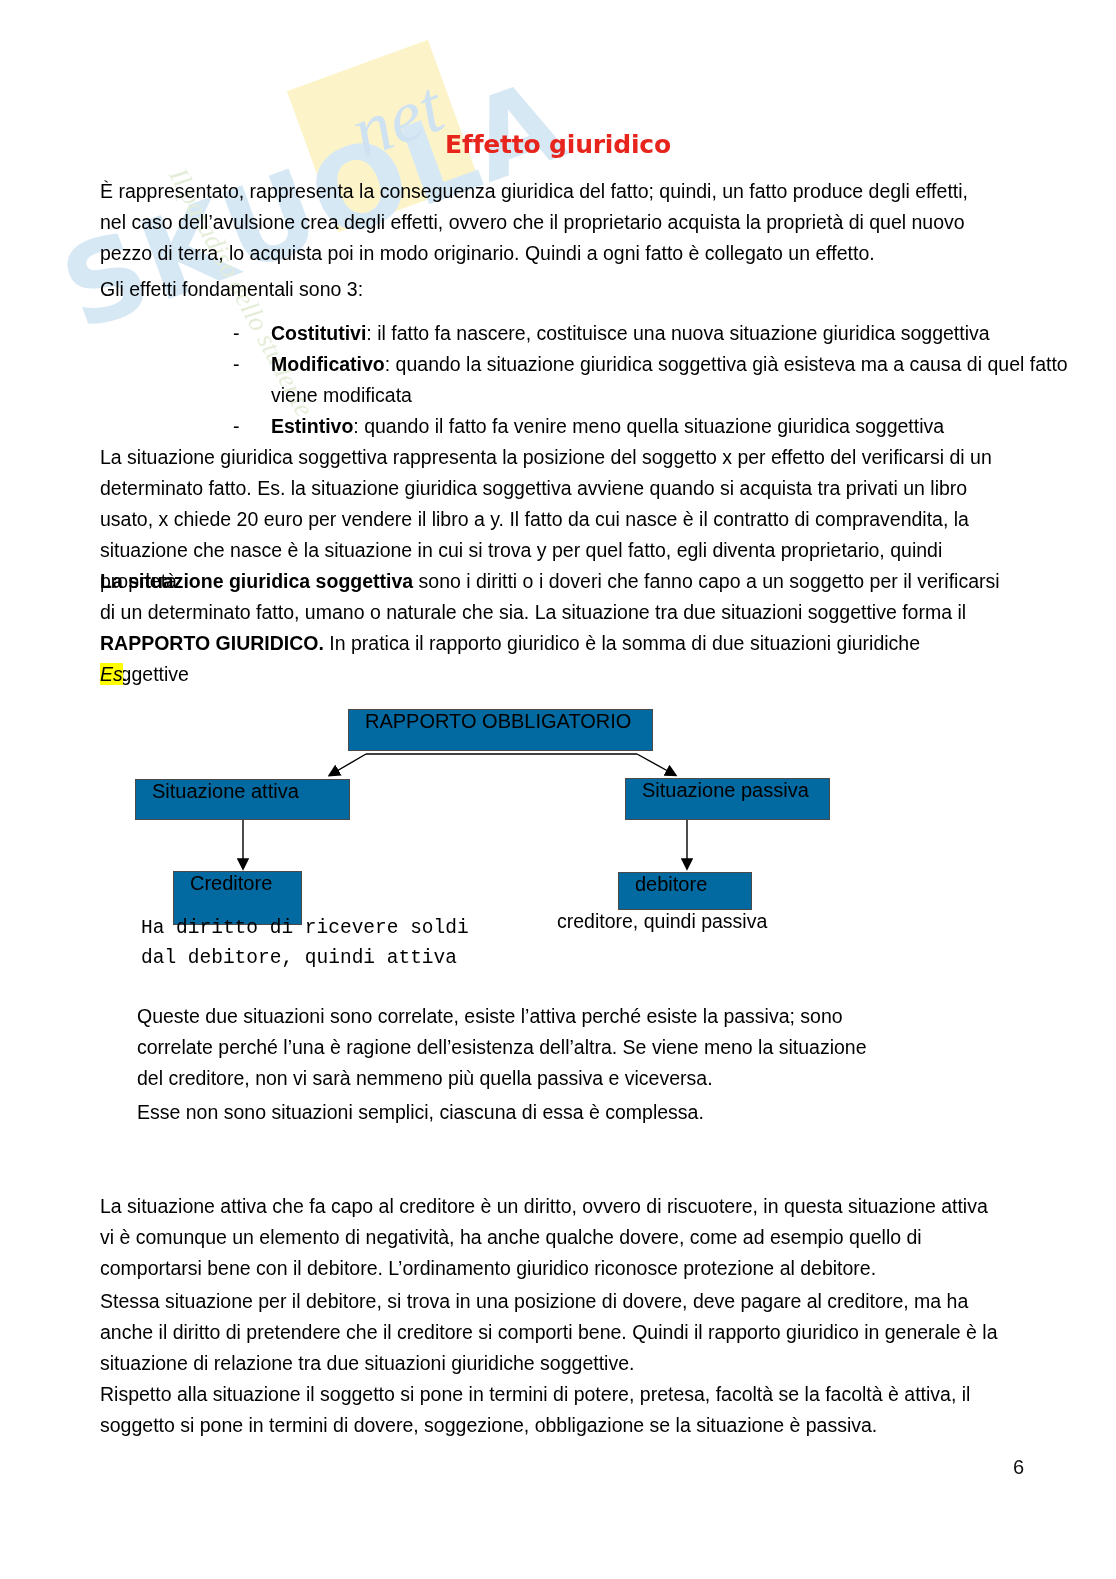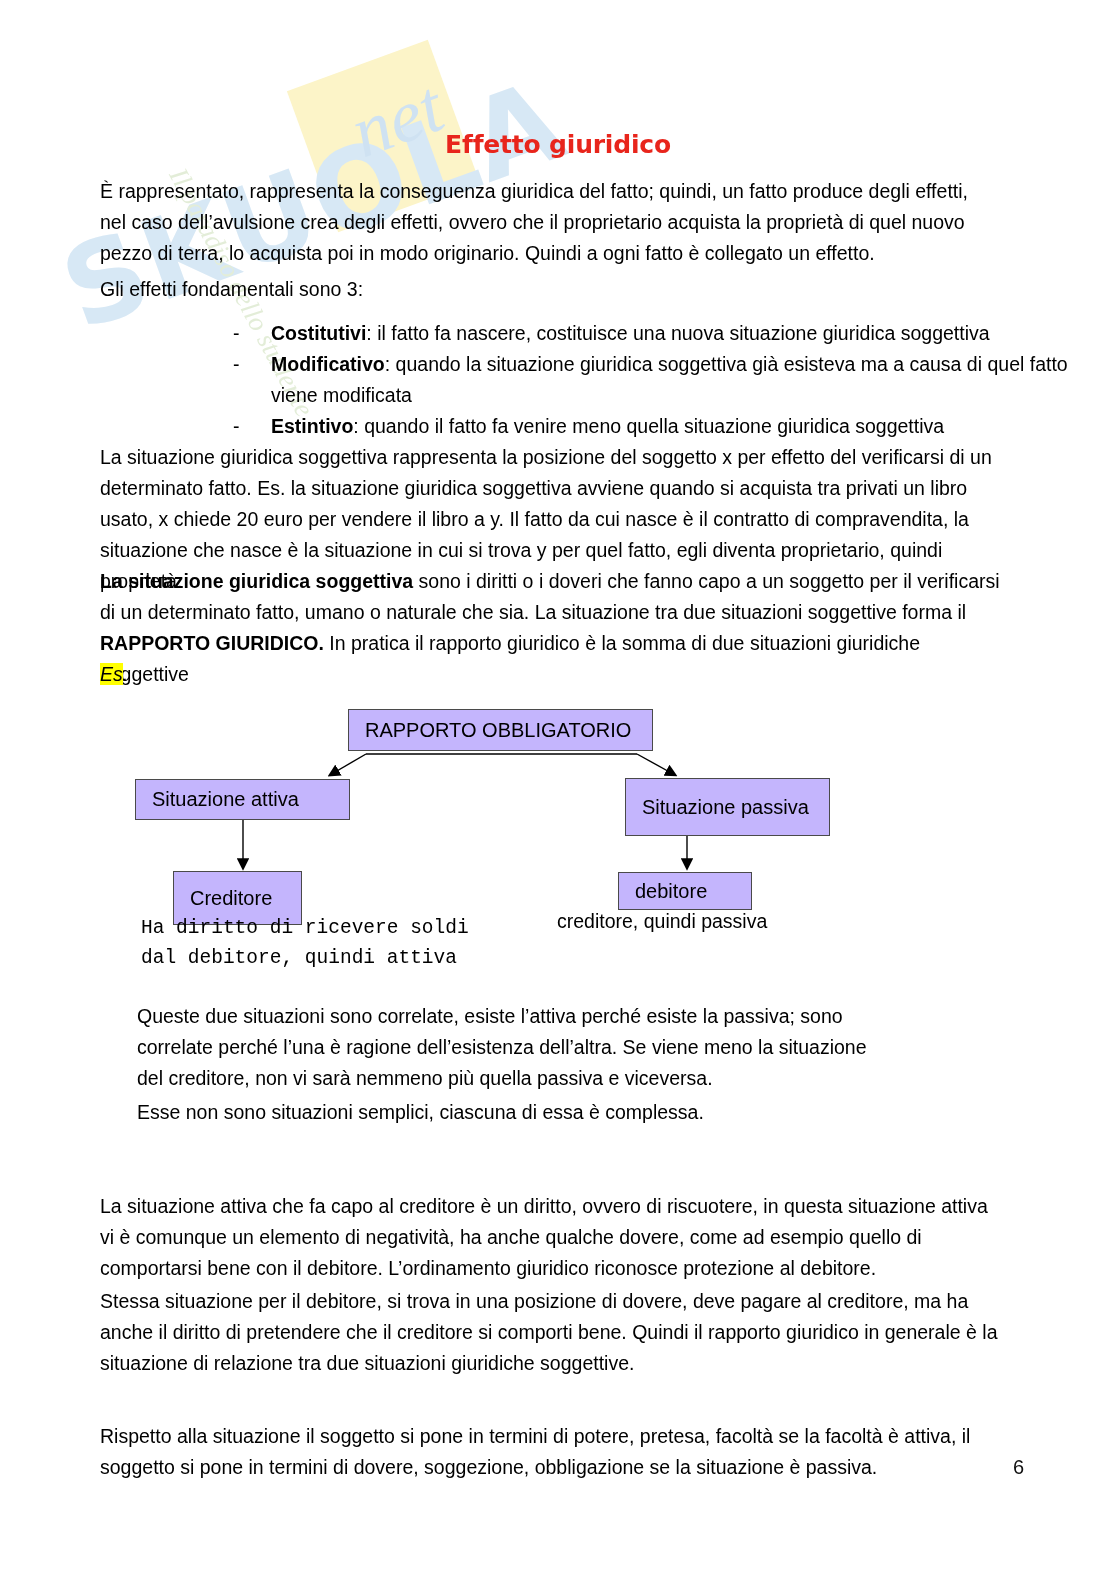--- a/index.html
+++ b/index.html
@@ -123,24 +123,24 @@
     left: 0;
     top: 0;
     width: 1116px;
     height: 1579px;
     z-index: 3;
     pointer-events: none;
   }
   .dbox {
     position: absolute;
     border: 1.3px solid #4a4a4a;
-    background: #c4b5fd;
+    background: #0369a1;
     box-sizing: border-box;
     display: flex;
-    align-items: center;
+    align-items: flex-start;
     font-size: 20px;
     color: #000;
     font-family: "Liberation Sans", sans-serif;
     pointer-events: auto;
   }
   .dbox span { padding-left: 16px; }
   .dlabel {
     position: absolute;
     font-size: 19.5px;
     line-height: 30px;
@@ -205,21 +205,21 @@
     <div class="para" style="left:100px; top:659px; width:300px;font-style:italic;"><span class="hl">Es</span><span>.</span></div>
 
     <div class="para" style="left:137px; top:1001px; width:760px;">Queste due situazioni sono correlate, esiste l’attiva perché esiste la passiva; sono correlate perché l’una è ragione dell’esistenza dell’altra. Se viene meno la situazione del creditore, non vi sarà nemmeno più quella passiva e viceversa.</div>
 
     <div class="para" style="left:137px; top:1097px; width:760px;">Esse non sono situazioni semplici, ciascuna di essa è complessa.</div>
 
     <div class="para" style="left:100px; top:1191px; width:900px;">La situazione attiva che fa capo al creditore è un diritto, ovvero di riscuotere, in questa situazione attiva vi è comunque un elemento di negatività, ha anche qualche dovere, come ad esempio quello di comportarsi bene con il debitore. L’ordinamento giuridico riconosce protezione al debitore.</div>
 
     <div class="para" style="left:100px; top:1286px; width:900px;">Stessa situazione per il debitore, si trova in una posizione di dovere, deve pagare al creditore, ma ha anche il diritto di pretendere che il creditore si comporti bene. Quindi il rapporto giuridico in generale è la situazione di relazione tra due situazioni giuridiche soggettive.</div>
 
-    <div class="para" style="left:100px; top:1379px; width:900px;margin-top:42px;">Rispetto alla situazione il soggetto si pone in termini di potere, pretesa, facoltà se la facoltà è attiva, il soggetto si pone in termini di dovere, soggezione, obbligazione se la situazione è passiva.</div>
+    <div class="para" style="left:100px; top:1379px; width:900px;">Rispetto alla situazione il soggetto si pone in termini di potere, pretesa, facoltà se la facoltà è attiva, il soggetto si pone in termini di dovere, soggezione, obbligazione se la situazione è passiva.</div>
 
   </div>
 
   <div class="diagram">
 
     <svg width="1116" height="1579" style="position:absolute;left:0;top:0;">
       <defs>
         <marker id="ah" markerWidth="9" markerHeight="9" refX="7" refY="4.5" orient="auto">
           <path d="M0,0 L9,4.5 L0,9 z" fill="#000"></path>
         </marker>
@@ -237,21 +237,21 @@
     </svg>
 
     <div class="dbox" style="left:348px; top:709px; width:305px; height:42px;">
         <span>RAPPORTO OBBLIGATORIO</span>
       </div>
 
     <div class="dbox" style="left:135px; top:779px; width:215px; height:41px;">
         <span>Situazione attiva</span>
       </div>
 
-    <div class="dbox" style="left:625px; top:778px; width:205px; height:58px;">
+    <div class="dbox" style="left:625px; top:778px; width:205px; height:42px;">
         <span>Situazione passiva</span>
       </div>
 
     <div class="dbox" style="left:173px; top:871px; width:129px; height:54px;">
         <span>Creditore</span>
       </div>
 
     <div class="dbox" style="left:618px; top:872px; width:134px; height:38px;">
         <span>debitore</span>
       </div>

